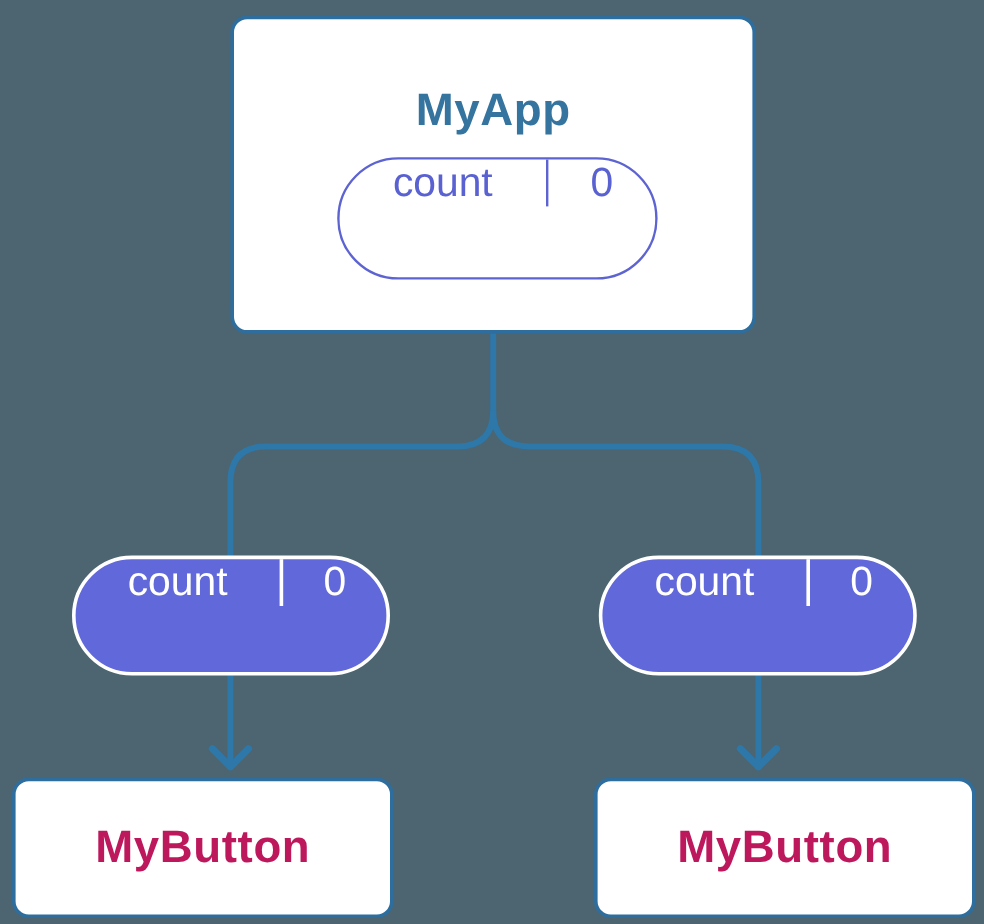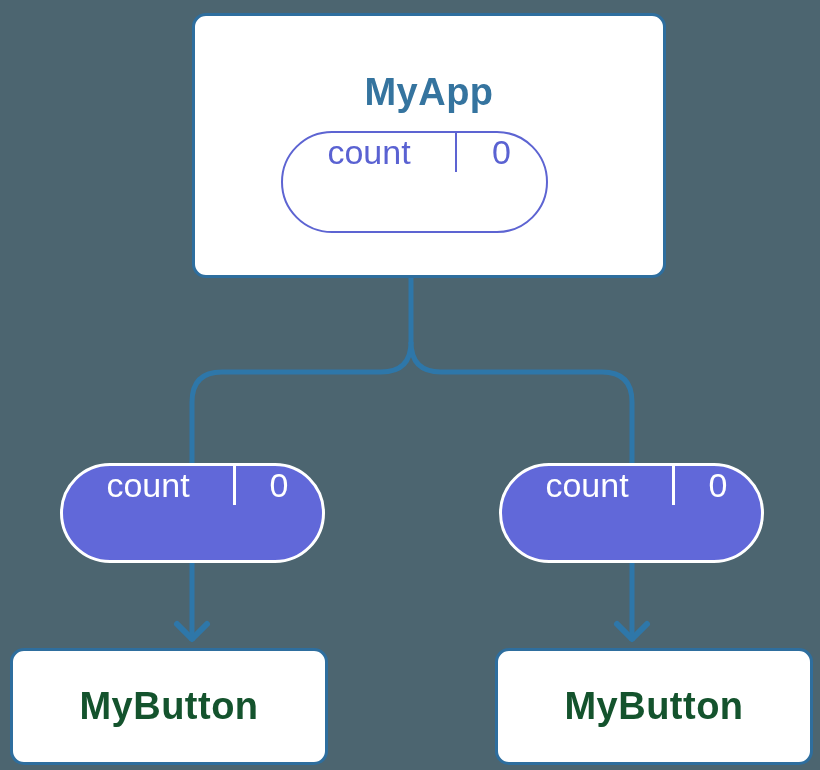--- a/index.html
+++ b/index.html
@@ -24,21 +24,21 @@
   .node {
     position: absolute;
     background: #ffffff;
     border: 3px solid #2E6E9E;
     border-radius: 14px;
     box-sizing: border-box;
     z-index: 2;
   }
   .node-root {
     left: 192px; top: 13px;
-    width: 474px; height: 265px;
+    width: 438px; height: 265px;
   }
   .node-title {
     position: absolute;
     left: 0; top: 55px;
     width: 100%;
     text-align: center;
     font-size: 38px;
     font-weight: 700;
     letter-spacing: 0.5px;
     color: #35749F;
@@ -49,21 +49,21 @@
     display: flex;
     align-items: center;
     justify-content: center;
   }
   .node-leaf-left  { left: 10px;  }
   .node-leaf-right { left: 495px; }
   .leaf-label {
     font-size: 38px;
     font-weight: 700;
     letter-spacing: 0.5px;
-    color: #14532d;
+    color: #be185d;
   }
   
   .pill {
     position: absolute;
     display: flex;
     box-sizing: border-box;
     align-items: flex-start;
     z-index: 3;
     font-size: 34px;
   }

